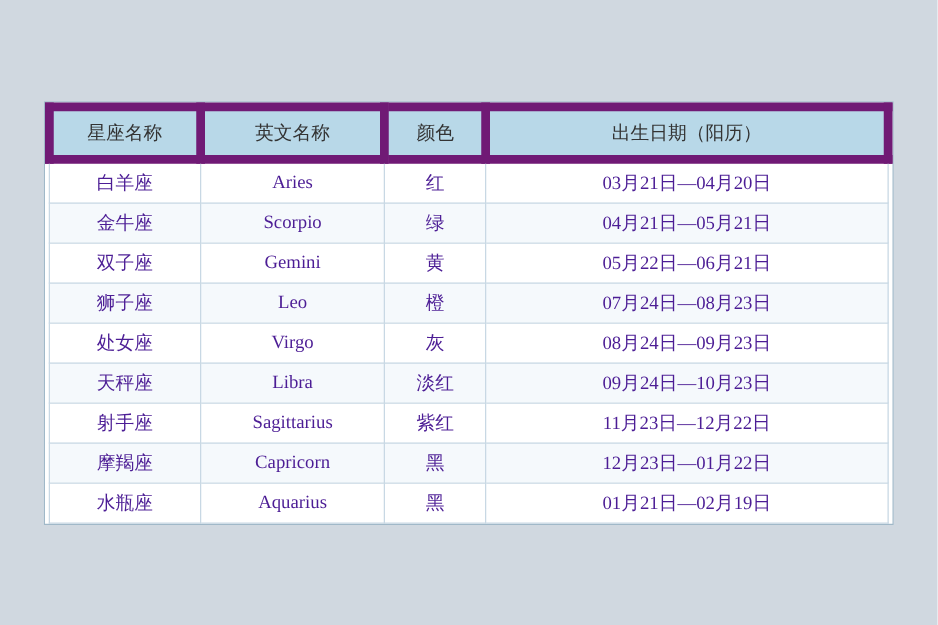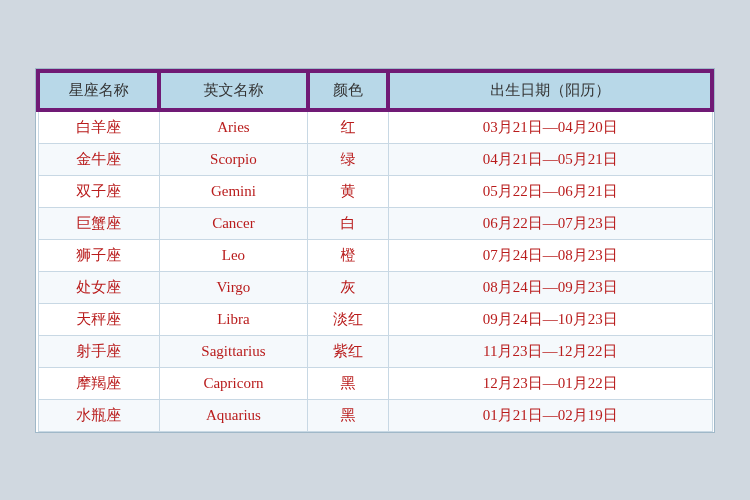--- a/index.html
+++ b/index.html
@@ -30,39 +30,39 @@
       border-collapse: collapse;
       font-size: 15px;
     }
 
     thead tr {
       background-color: #b8d8e8;
     }
 
     thead th {
       padding: 8px 12px;
-      border: 4px solid #701a75;
+      border: 7px solid #701a75;
       text-align: center;
       font-weight: normal;
       color: #333;
     }
 
     tbody tr {
       background-color: #ffffff;
     }
 
     tbody tr:nth-child(even) {
       background-color: #f5f9fc;
     }
 
     tbody td {
       padding: 6px 12px;
       border: 1px solid #c8d8e4;
       text-align: center;
-      color: #b91c1c;
+      color: #4c1d95;
     }
 
     .col-cn { width: 18%; }
     .col-en { width: 22%; font-family: Liberation Mono, monospace; }
     .col-color { width: 12%; }
     .col-date { width: 48%; padding-left: 12px; }
   </style>
 </head>
 <body>
 
@@ -87,26 +87,20 @@
           <td>金牛座</td>
           <td>Scorpio</td>
           <td>绿</td>
           <td>04月21日—05月21日</td>
         </tr>
         <tr>
           <td>双子座</td>
           <td>Gemini</td>
           <td>黄</td>
           <td>05月22日—06月21日</td>
-        </tr>
-        <tr>
-          <td>巨蟹座</td>
-          <td>Cancer</td>
-          <td>白</td>
-          <td>06月22日—07月23日</td>
         </tr>
         <tr>
           <td>狮子座</td>
           <td>Leo</td>
           <td>橙</td>
           <td>07月24日—08月23日</td>
         </tr>
         <tr>
           <td>处女座</td>
           <td>Virgo</td>

